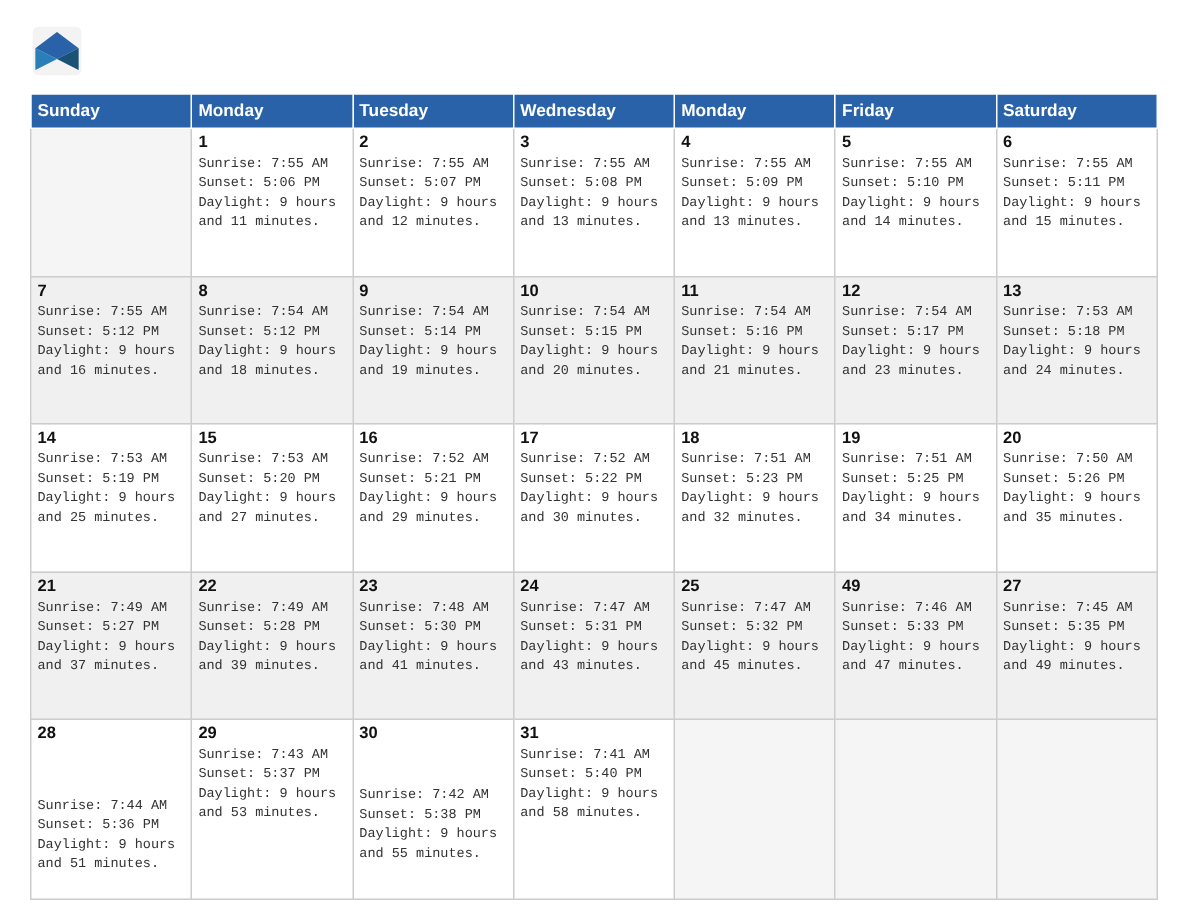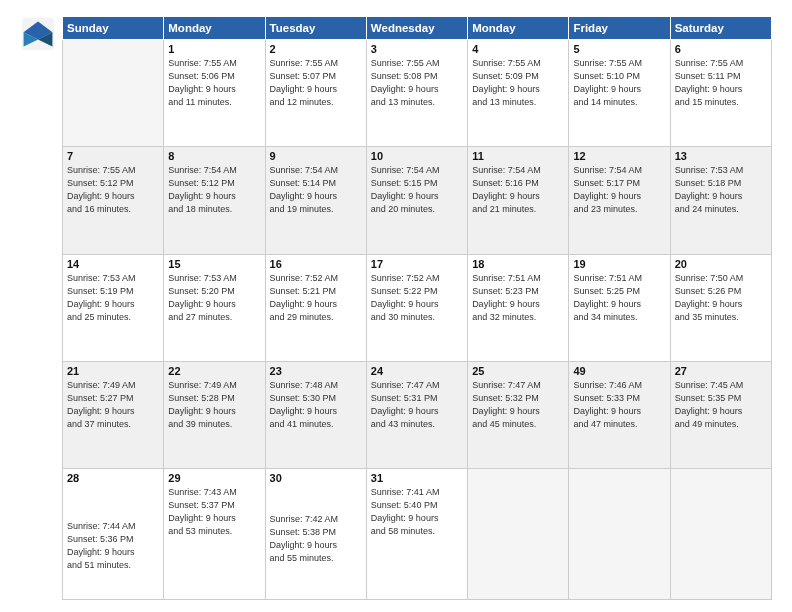--- a/index.html
+++ b/index.html
@@ -8,21 +8,21 @@
       background: #fff;
       width: 792px;
       height: 612px;
       overflow: hidden;
     }
     .page {
       width: 792px;
       height: 612px;
       padding: 16px 20px 12px 20px;
       display: flex;
-      flex-direction: row;
+      flex-direction: column;
     }
     .header {
       display: flex;
       justify-content: space-between;
       align-items: flex-start;
       margin-bottom: 10px;
     }
     .logo {
       display: flex;
       align-items: center;
@@ -82,20 +82,21 @@
       font-size: 11px;
       font-weight: bold;
       color: #111;
       display: block;
       margin-bottom: 2px;
     }
     .day-info {
       font-size: 9px;
       color: #333;
       line-height: 1.45;
+      font-family: Liberation Mono, monospace;
     }
     .row-shaded td {
       background: #f0f0f0;
     }
   </style>
 </head>
 <body>
 
 <div class="page">
   <div class="header">

